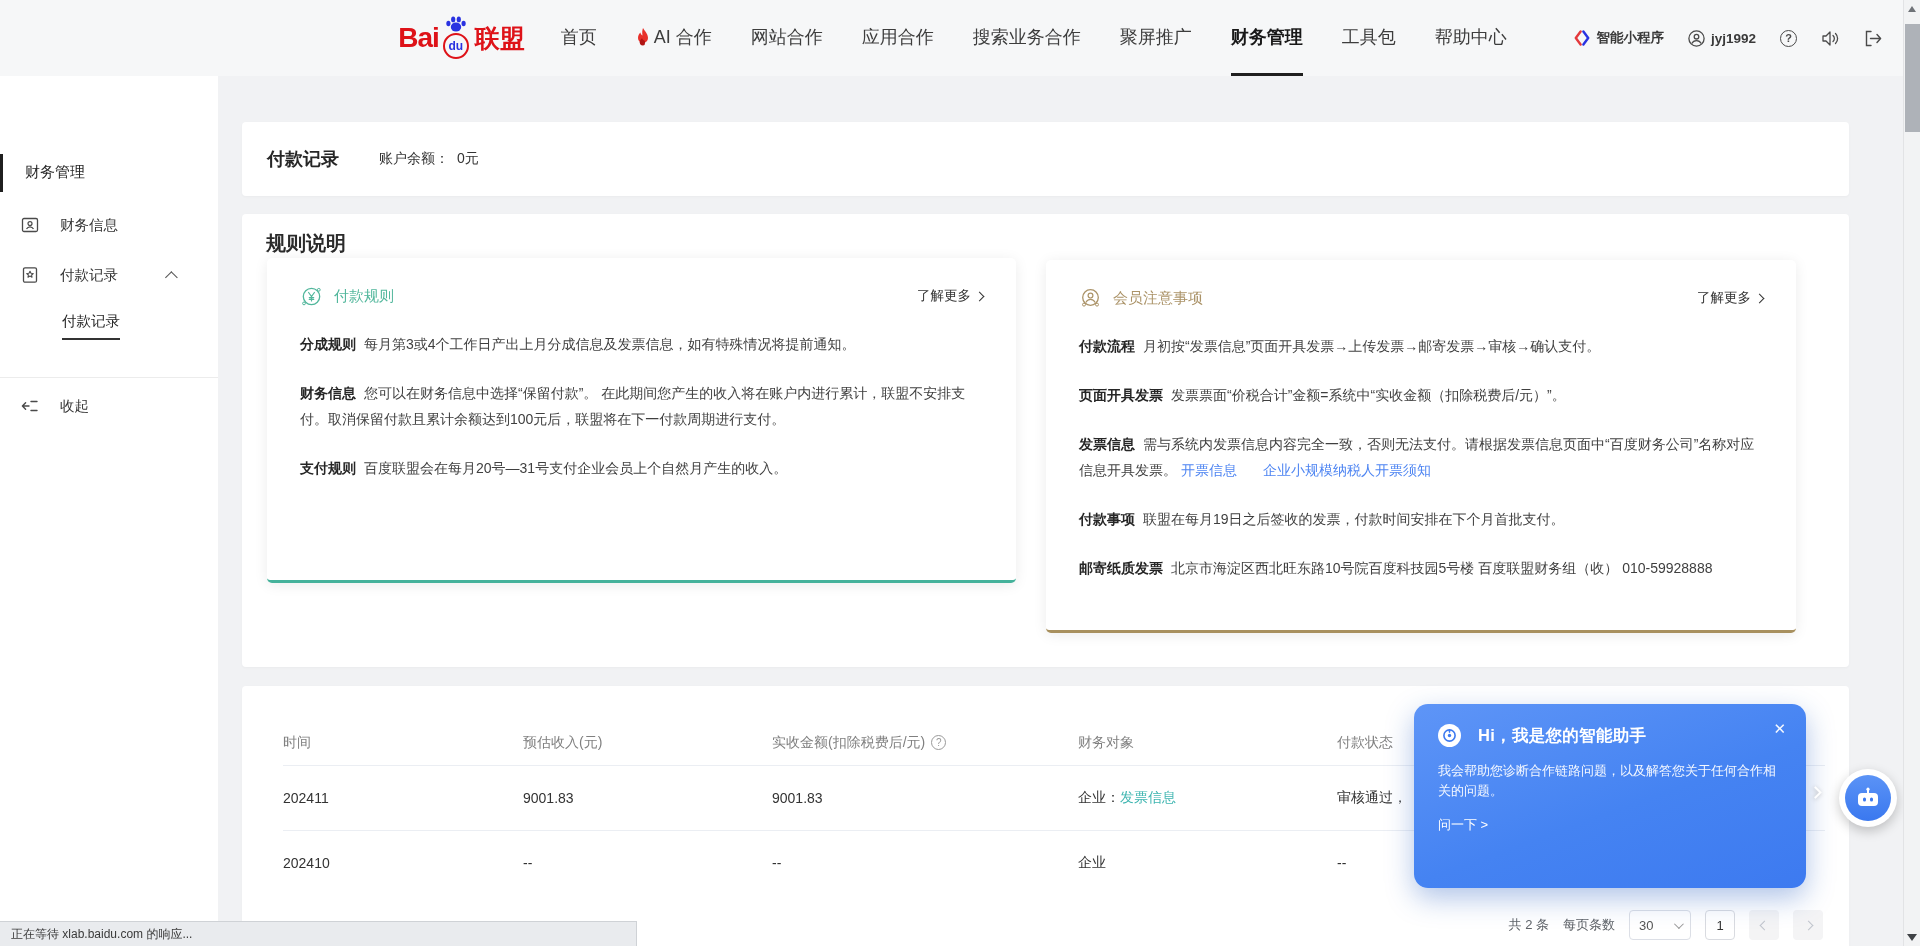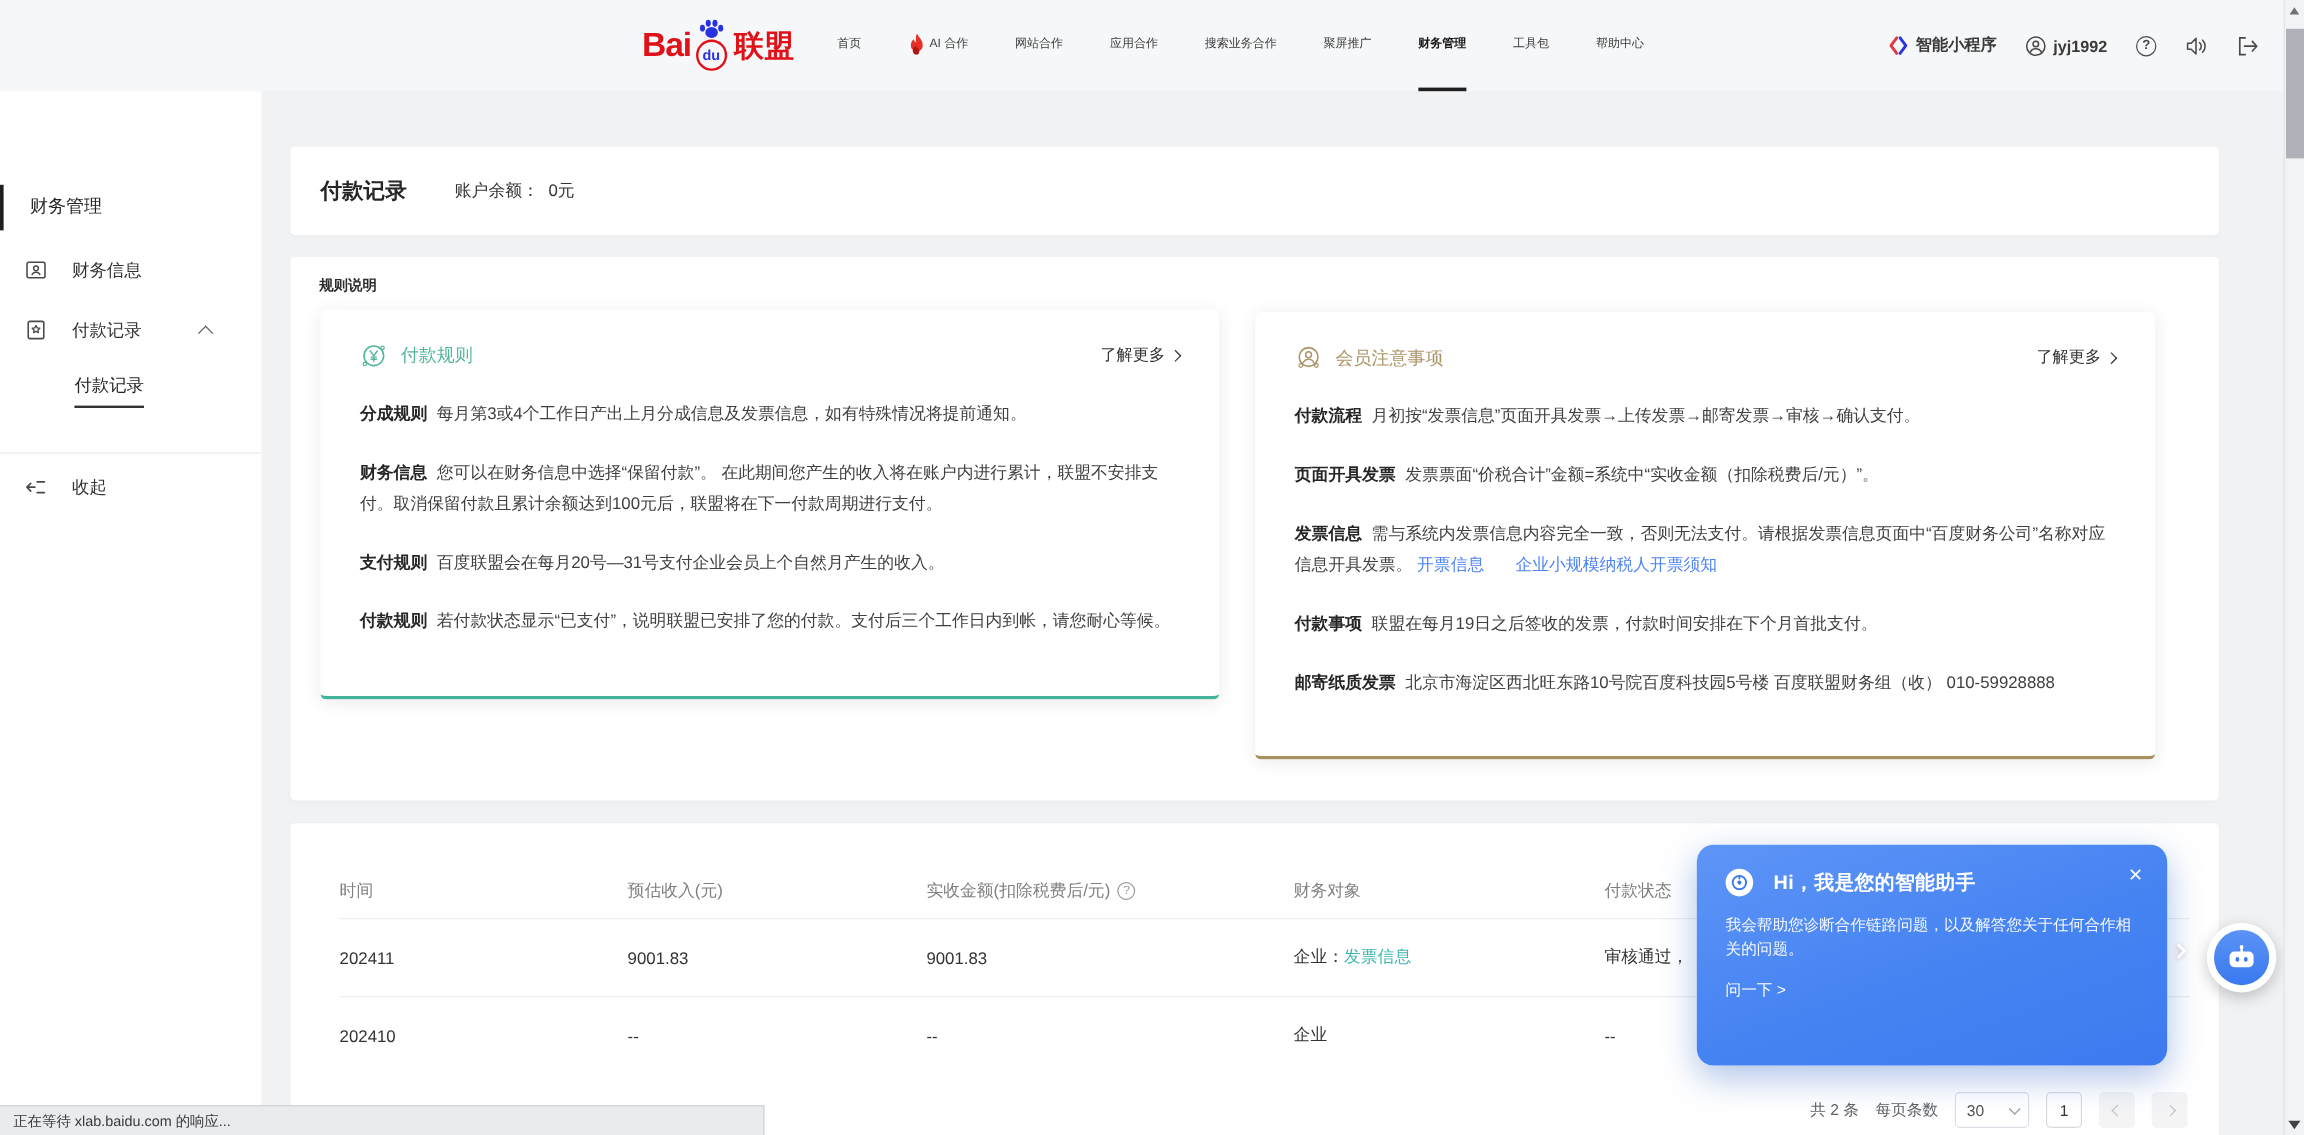--- a/index.html
+++ b/index.html
@@ -9,21 +9,21 @@
   
   .topnav { position:absolute; left:0; top:0; width:1920px; height:76px; background:#f6f7f8; display:flex; align-items:center; z-index:20;justify-content:center; }
   .brand { display:flex; align-items:center; margin-left:24px; margin-right:36px; cursor:pointer; }
   .brand-bai { color:#de1218; font-weight:700; font-size:28px; letter-spacing:-1px; }
   .brand-mid { position:relative; width:30px; height:44px; margin:0 2px; }
   .brand-mid svg { position:absolute; left:4px; top:0; }
   .brand-du-ring { position:absolute; left:2px; top:17px; width:26px; height:26px; border:2.5px solid #de1218; border-radius:50%; display:flex; align-items:center; justify-content:center; }
   .brand-du { color:#2932e1; font-weight:700; font-size:12px; }
   .brand-union { color:#de1218; font-weight:700; font-size:25px; margin-left:2px; }
   .nav-items { display:flex; align-items:center; height:76px; }
-  .nav-item { height:76px; line-height:74px; margin-right:39px; font-size:10px; color:#3d3d3d; cursor:pointer; border-bottom:3px solid transparent; white-space:nowrap; display:flex; align-items:center; }
+  .nav-item { height:76px; line-height:74px; margin-right:39px; font-size:18px; color:#3d3d3d; cursor:pointer; border-bottom:3px solid transparent; white-space:nowrap; display:flex; align-items:center; }
   .nav-item.active { color:#181818; font-weight:700; border-bottom-color:#1f1f1f; }
   .flame { width:14px; height:18px; margin-right:4px; }
   .nav-right { position:absolute; right:38px; top:0; height:76px; display:flex; align-items:center; gap:24px;font-weight:bold; }
   .nav-right .chunk { display:flex; align-items:center; gap:6px; font-size:13.5px; color:#3a3a3a; cursor:pointer; }
   .circle-q { width:17px; height:17px; border:1.4px solid #4a4a4a; border-radius:50%; font-size:11px; line-height:14px; text-align:center; color:#4a4a4a; cursor:pointer; }
 
   
   .sidebar { position:absolute; left:0; top:76px; width:218px; bottom:0; background:#fff; z-index:5; }
   .side-title { position:absolute; left:25px; top:87px; font-size:15px; color:#262626; }
   .side-title::before { content:""; position:absolute; left:-25px; top:-9px; width:3px; height:38px; background:#1f1f1f; }
@@ -38,21 +38,21 @@
   .side-collapse .slabel { position:absolute; left:60px; }
 
   
   .card { position:absolute; background:#fff; border-radius:4px; box-shadow:0 1px 3px rgba(0,0,0,.03); }
   .card-title { left:242px; top:122px; width:1607px; height:74px; display:flex; align-items:center; }
   .page-title { font-size:18px; font-weight:700; color:#262626; margin-left:25px; }
   .balance { margin-left:40px; font-size:14px; color:#333; }
   .balance b { font-weight:400; margin-left:8px; }
 
   .card-rules { left:242px; top:214px; width:1607px; height:453px; }
-  .rules-title { position:absolute; left:24px; top:16px; font-size:12px; font-weight:600; color:#2b2b2b; }
+  .rules-title { position:absolute; left:24px; top:16px; font-size:20px; font-weight:600; color:#2b2b2b; }
 
   .inner-card { position:absolute; background:#fff; border-radius:5px; box-shadow:0 2px 14px rgba(0,0,0,.08); padding:0 33px; }
   .inner-left  { left:25px;  top:44px; width:749px; height:325px; border-bottom:3px solid #45b29b; }
   .inner-right { left:804px; top:46px; width:750px; height:373px; border-bottom:3px solid #a8905e; }
   .inner-head { display:flex; align-items:center; justify-content:space-between; padding-top:26px; height:50px; }
   .inner-name { display:flex; align-items:center; gap:11px; font-size:15px; }
   .inner-left  .inner-name { color:#52b79c; }
   .inner-right .inner-name { color:#ab9368; }
   .more { display:flex; align-items:center; gap:5px; font-size:13.5px; color:#333; cursor:pointer; }
   .chev-r { width:7px; height:7px; border-top:1.6px solid #333; border-right:1.6px solid #333; transform:rotate(45deg); }
@@ -222,21 +222,20 @@
         <span>付款规则</span>
       </span>
       <span class="more">
         <span>了解更多</span>
           <span class="chev-r"></span>
       </span>
     </div>
     <p class="rule-p"><span class="term">分成规则</span><span>每月第3或4个工作日产出上月分成信息及发票信息，如有特殊情况将提前通知。</span></p>
     <p class="rule-p"><span class="term">财务信息</span><span>您可以在财务信息中选择“保留付款”。 在此期间您产生的收入将在账户内进行累计，联盟不安排支付。取消保留付款且累计余额达到100元后，联盟将在下一付款周期进行支付。</span></p>
     <p class="rule-p"><span class="term">支付规则</span><span>百度联盟会在每月20号—31号支付企业会员上个自然月产生的收入。</span></p>
-    <p class="rule-p"><span class="term">付款规则</span><span>若付款状态显示“已支付”，说明联盟已安排了您的付款。支付后三个工作日内到帐，请您耐心等候。</span></p>
   </div>
 
   <div class="inner-card inner-right">
     <div class="inner-head">
       <span class="inner-name">
         <svg width="23" height="23" viewBox="0 0 23 23">
             <circle cx="11.5" cy="10.5" r="7.8" fill="none" stroke="#ab9368" stroke-width="1.3"></circle>
             <circle cx="11.5" cy="8.6" r="2.4" fill="none" stroke="#ab9368" stroke-width="1.2"></circle>
             <path d="M6.8 15.6c1-2.1 2.8-3.2 4.7-3.2s3.7 1.1 4.7 3.2" fill="none" stroke="#ab9368" stroke-width="1.2"></path>
             <circle cx="5" cy="17.6" r="1.5" fill="none" stroke="#ab9368" stroke-width="1"></circle>

